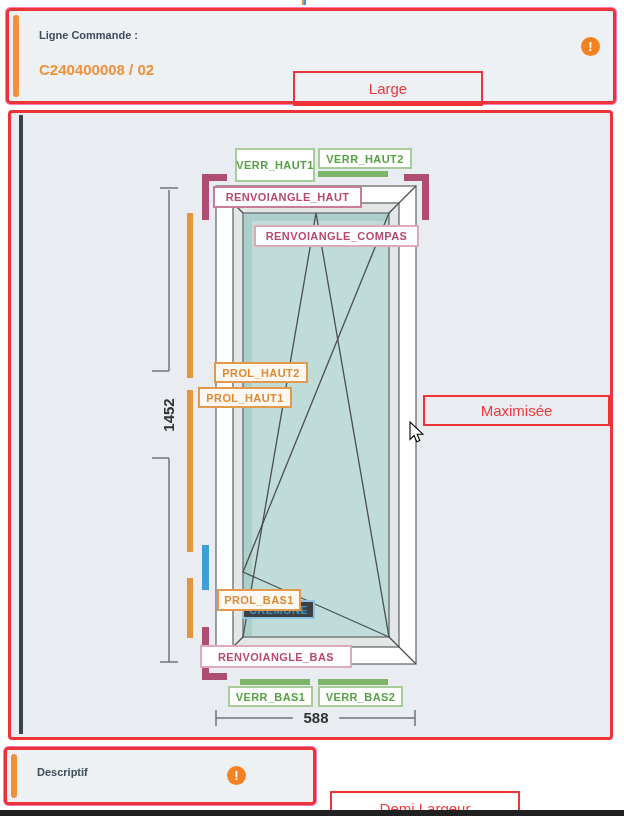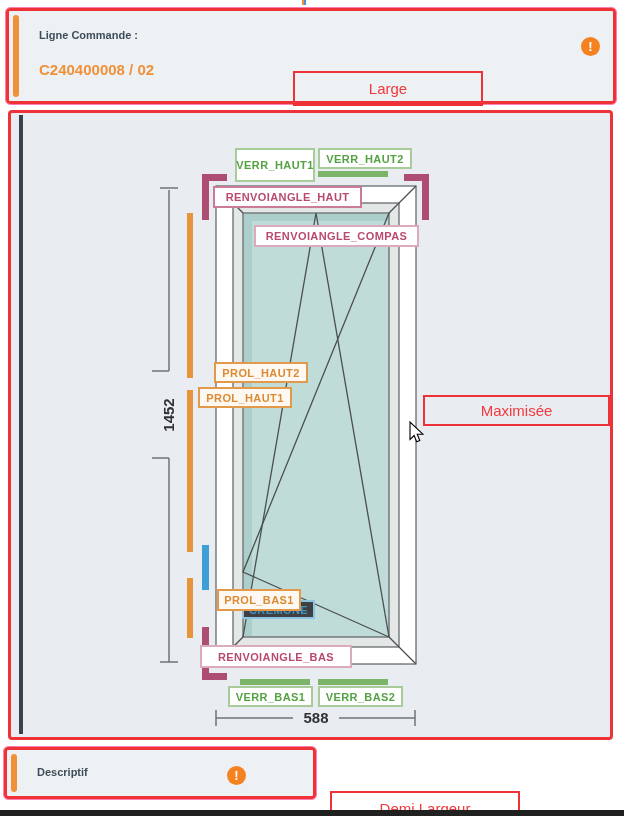--- a/index.html
+++ b/index.html
@@ -161,21 +161,21 @@
       <span>VERR_BAS2</span>
     </div>
 
   <div class="dim dim-v" style="left:150px; top:405px; width:40px; height:20px;">1452</div>
   <div class="dim" style="left:296px; top:709px; width:40px; height:20px;">588</div>
 
   <div class="anno" style="left:423px; top:367px; width:187px; height:31px;">
     <span>Maximisée</span>
   </div>
 
-  <div class="card" style="left:4px; top:747px; width:312px; height:52px;">
+  <div class="card" style="left:4px; top:747px; width:312px; height:58px;">
     <div class="accent"></div>
     <div class="card-title" style="top:16px;">Descriptif</div>
     <div class="alert-ico" style="left:220px; top:16px;">!</div>
   </div>
   <div class="anno" style="left:330px; top:763px; width:190px; height:34px;">
     <span>Demi Largeur</span>
   </div>
 
   <div class="bottom-bar"></div>
 </div>

